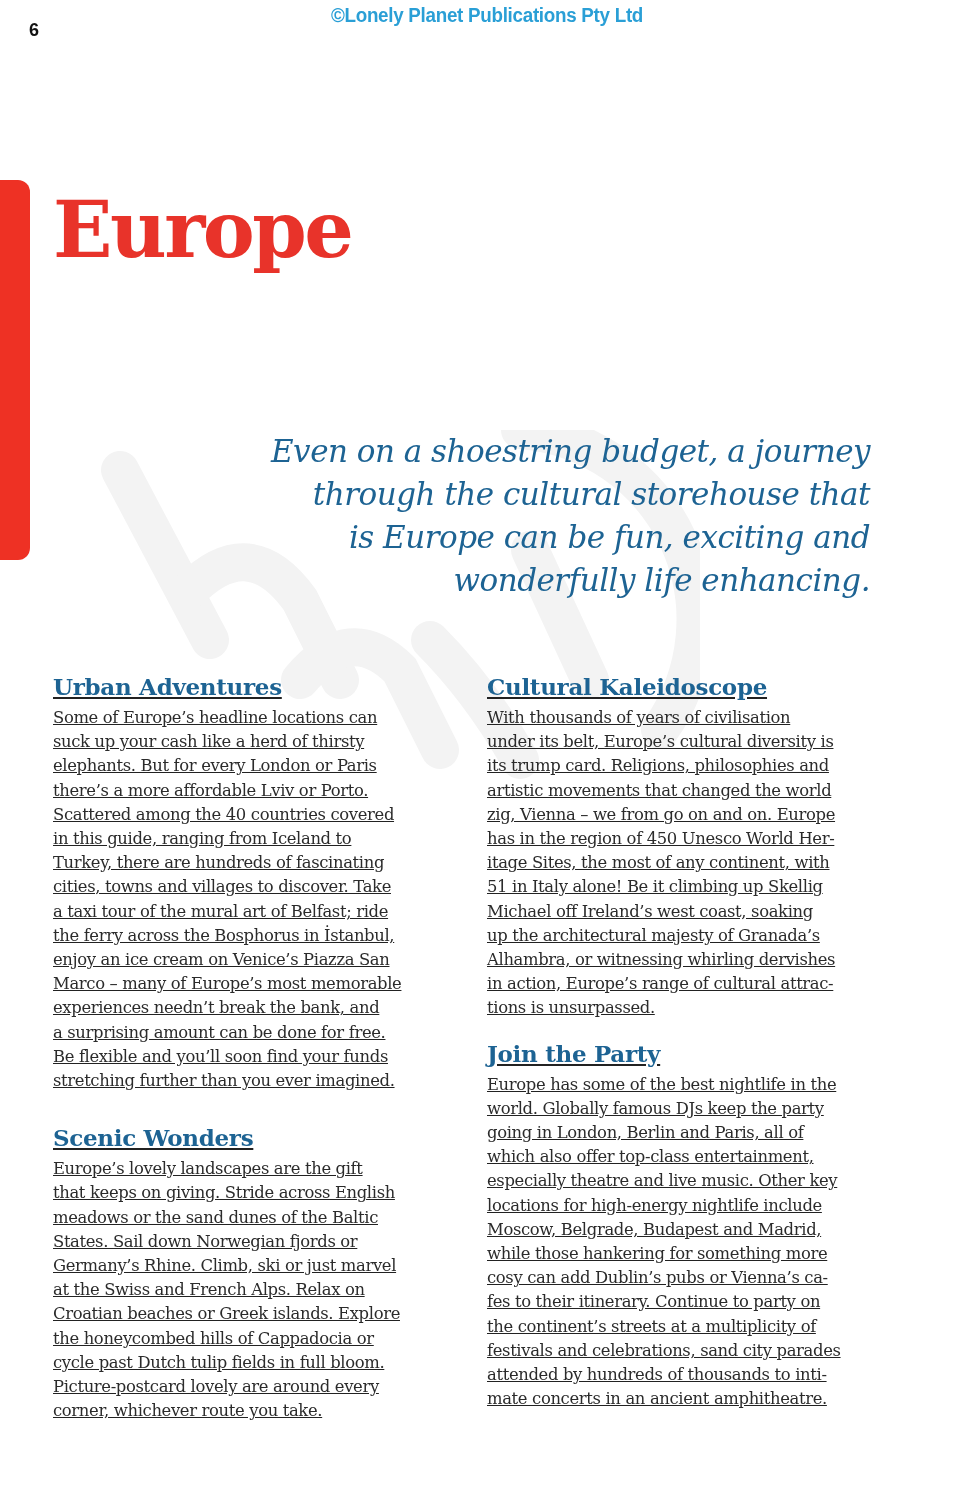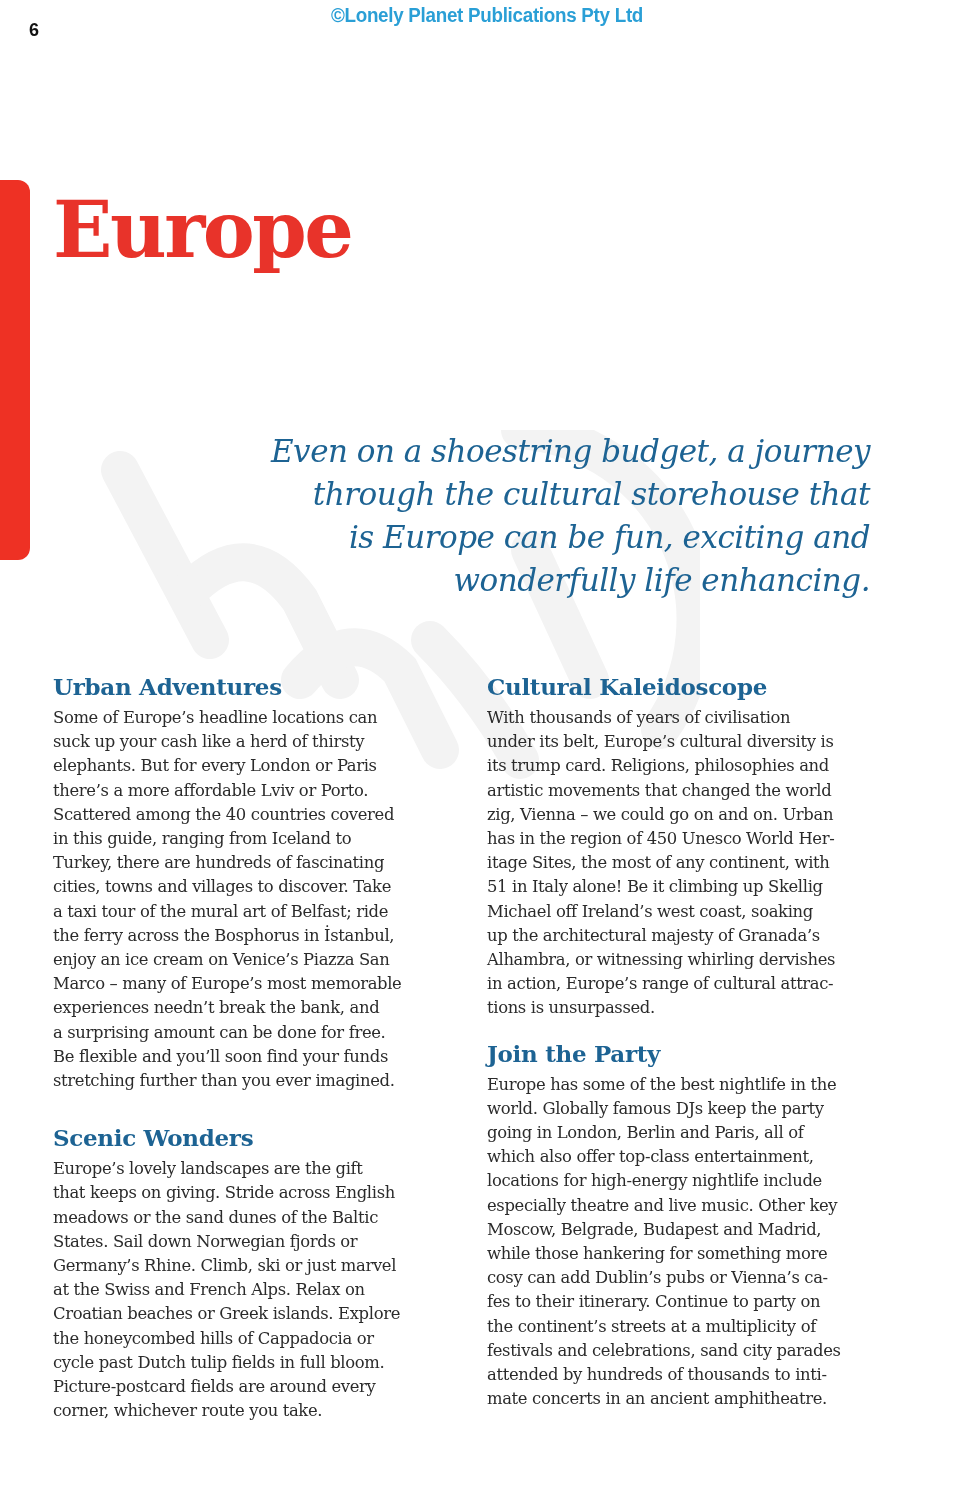--- a/index.html
+++ b/index.html
@@ -29,21 +29,21 @@
       font-family: "DejaVu Serif", serif; font-weight: bold; font-size: 78px; line-height: 80px;
       color: #e8332a; letter-spacing: -2.5px;
     }
     .title span { display: block; }
     .intro {
       position: absolute; right: 92px; top: 418px; width: 620px; margin: 12px; text-align: right;
       font-family: "DejaVu Serif", serif; font-style: italic; font-size: 31px; line-height: 43px;
       color: #1d6393; letter-spacing: -0.5px;
     }
     .intro span { display: block; }
-    .col { position: absolute; width: 395px; }
+    .col { position: absolute; width: 395px; text-decoration: underline; }
     .col.left { left: 53px; top: 672px; }
     .col.right { left: 487px; top: 672px; }
     .section { margin-bottom: 18px; }
     .section h2 {
       margin: 0 0 4px 0; font-family: "DejaVu Serif", serif; font-weight: bold; font-size: 23px;
       line-height: 30px; color: #1d6393; letter-spacing: -0.3px;
     }
     .section p {
       margin: 0; font-family: "DejaVu Serif", serif; font-size: 16.4px; line-height: 24.2px;
       color: #2b2b2b; letter-spacing: -0.35px;
@@ -107,54 +107,54 @@
     <p>
       <span>Europe’s lovely landscapes are the gift</span>
       <span>that keeps on giving. Stride across English</span>
       <span>meadows or the sand dunes of the Baltic</span>
       <span>States. Sail down Norwegian fjords or</span>
       <span>Germany’s Rhine. Climb, ski or just marvel</span>
       <span>at the Swiss and French Alps. Relax on</span>
       <span>Croatian beaches or Greek islands. Explore</span>
       <span>the honeycombed hills of Cappadocia or</span>
       <span>cycle past Dutch tulip fields in full bloom.</span>
-      <span>Picture-postcard fields are around every</span>
+      <span>Picture-postcard lovely are around every</span>
       <span>corner, whichever route you take.</span>
     </p>
   </div>
 </div>
 
 <div class="col right">
   <div class="section">
     <h2>Cultural Kaleidoscope</h2>
     <p>
       <span>With thousands of years of civilisation</span>
       <span>under its belt, Europe’s cultural diversity is</span>
       <span>its trump card. Religions, philosophies and</span>
       <span>artistic movements that changed the world</span>
-      <span>zig, Vienna – we could go on and on. Urban</span>
+      <span>zig, Vienna – we from go on and on. Europe</span>
       <span>has in the region of 450 Unesco World Her-</span>
       <span>itage Sites, the most of any continent, with</span>
       <span>51 in Italy alone! Be it climbing up Skellig</span>
       <span>Michael off Ireland’s west coast, soaking</span>
       <span>up the architectural majesty of Granada’s</span>
       <span>Alhambra, or witnessing whirling dervishes</span>
       <span>in action, Europe’s range of cultural attrac-</span>
       <span>tions is unsurpassed.</span>
     </p>
   </div>
   <div class="section" style="margin-top:12px;">
     <h2>Join the Party</h2>
     <p>
       <span>Europe has some of the best nightlife in the</span>
       <span>world. Globally famous DJs keep the party</span>
       <span>going in London, Berlin and Paris, all of</span>
       <span>which also offer top-class entertainment,</span>
+      <span>especially theatre and live music. Other key</span>
       <span>locations for high-energy nightlife include</span>
-      <span>especially theatre and live music. Other key</span>
       <span>Moscow, Belgrade, Budapest and Madrid,</span>
       <span>while those hankering for something more</span>
       <span>cosy can add Dublin’s pubs or Vienna’s ca-</span>
       <span>fes to their itinerary. Continue to party on</span>
       <span>the continent’s streets at a multiplicity of</span>
       <span>festivals and celebrations, sand city parades</span>
       <span>attended by hundreds of thousands to inti-</span>
       <span>mate concerts in an ancient amphitheatre.</span>
     </p>
   </div>

